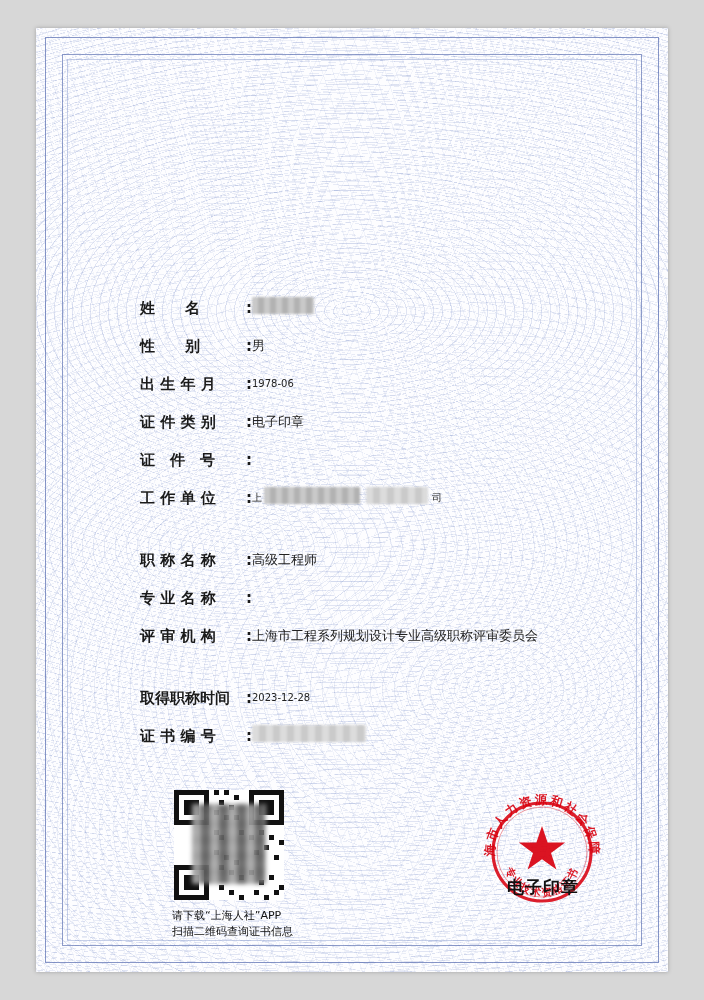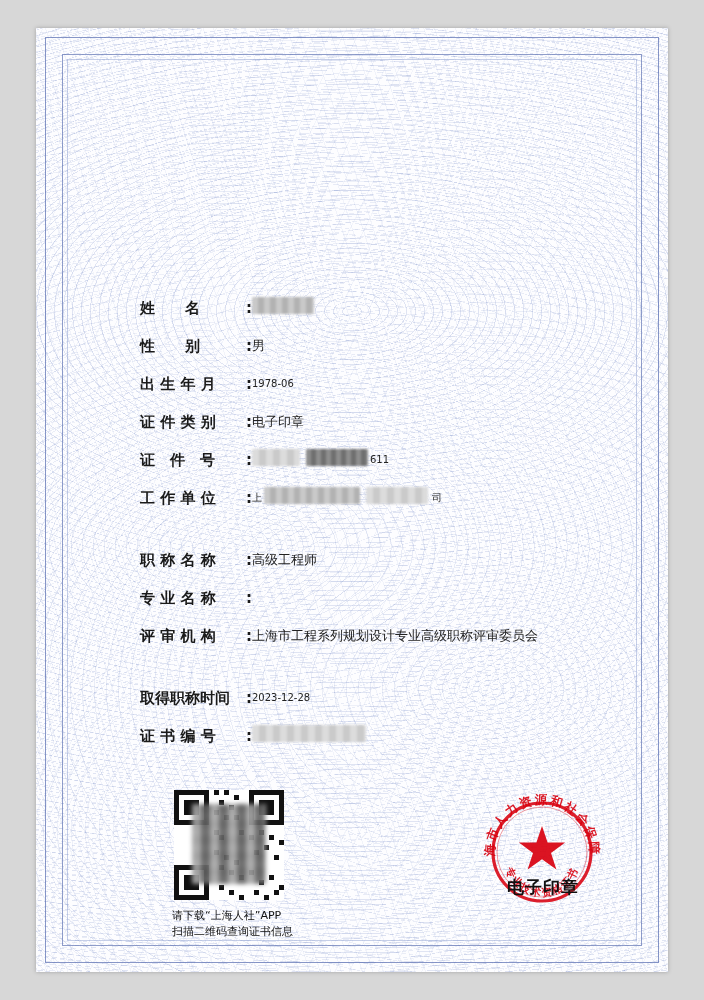--- a/index.html
+++ b/index.html
@@ -235,23 +235,20 @@
             <span>证 件 类 别</span>
               <span class="colon">:</span>
           </div>
           <div class="value small">电子印章</div>
         </div>
 
         <div class="row">
           <div class="label">
             <span>证　件　号</span>
               <span class="colon">:</span>
-          </div>
-          <div class="value">
-            <span class="redact light" style="width:48px;"></span><span class="redact dark" style="width:62px;margin-left:6px;"></span><span style="margin-left:2px;">611</span>
           </div>
         </div>
 
         <div class="row">
           <div class="label">
             <span>工 作 单 位</span>
               <span class="colon">:</span>
           </div>
           <div class="value">
             <span>上</span><span class="redact" style="width:96px;margin-left:2px;"></span><span class="redact light" style="width:62px;margin-left:6px;"></span><span style="margin-left:4px;">司</span>

